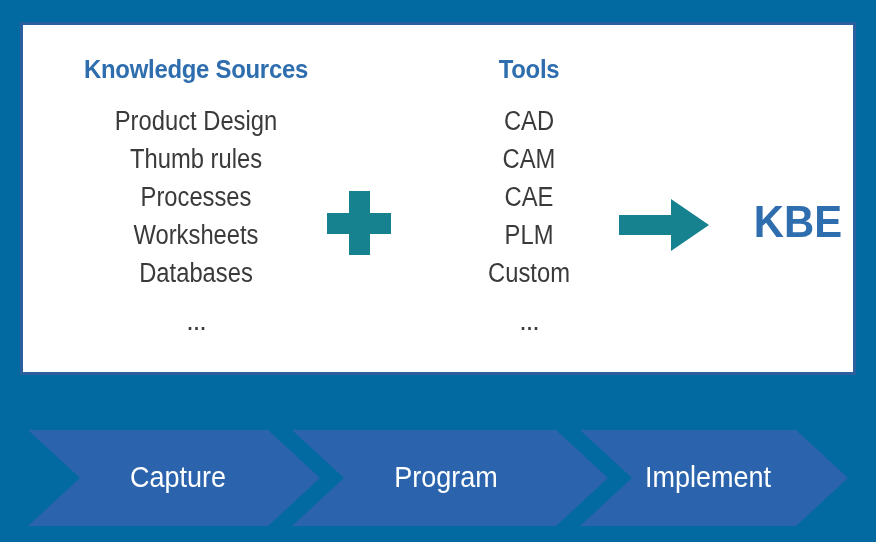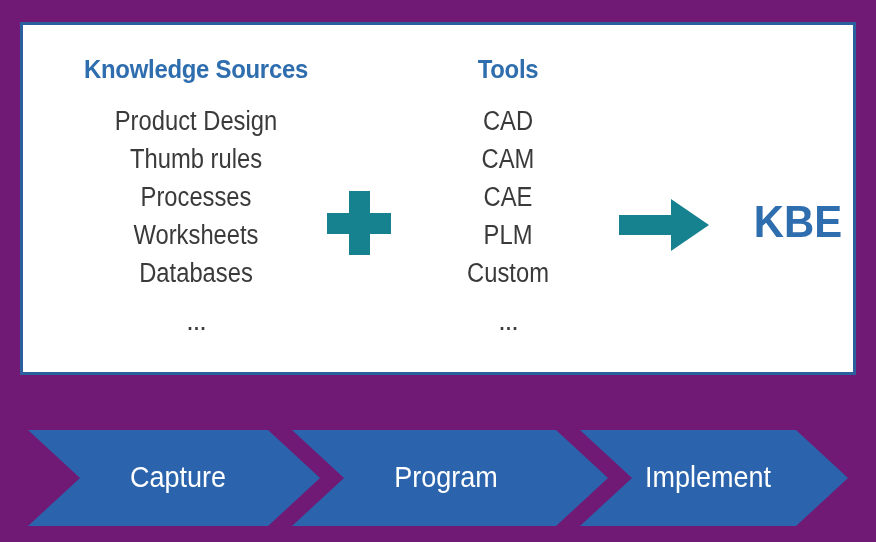--- a/index.html
+++ b/index.html
@@ -12,21 +12,21 @@
     height: 542px;
     font-family: "Liberation Sans", sans-serif;
     overflow: hidden;
     position: relative;
   }
 
   #diagram {
     position: relative;
     width: 876px;
     height: 542px;
-    background: #701a75;
+    background: #0369a1;
   }
 
   
   .panel {
     position: absolute;
     left: 20px;
     top: 22px;
     width: 836px;
     height: 353px;
     box-sizing: border-box;
@@ -39,21 +39,21 @@
     inset: 0;
   }
 
   
   .col {
     position: absolute;
     top: 30px;
     text-align: center;
   }
   .col-knowledge { left: 22px;  width: 302px; }
-  .col-tools     { left: 379px; width: 212px; }
+  .col-tools     { left: 400px; width: 212px; }
 
   .col-heading {
     font-family: "Liberation Sans", sans-serif;
     font-weight: bold;
     font-size: 26px;
     letter-spacing: -0.3px;
     color: #2E6DAE;
     line-height: 1.1;
     transform: scaleX(0.92);
     transform-origin: center top;

